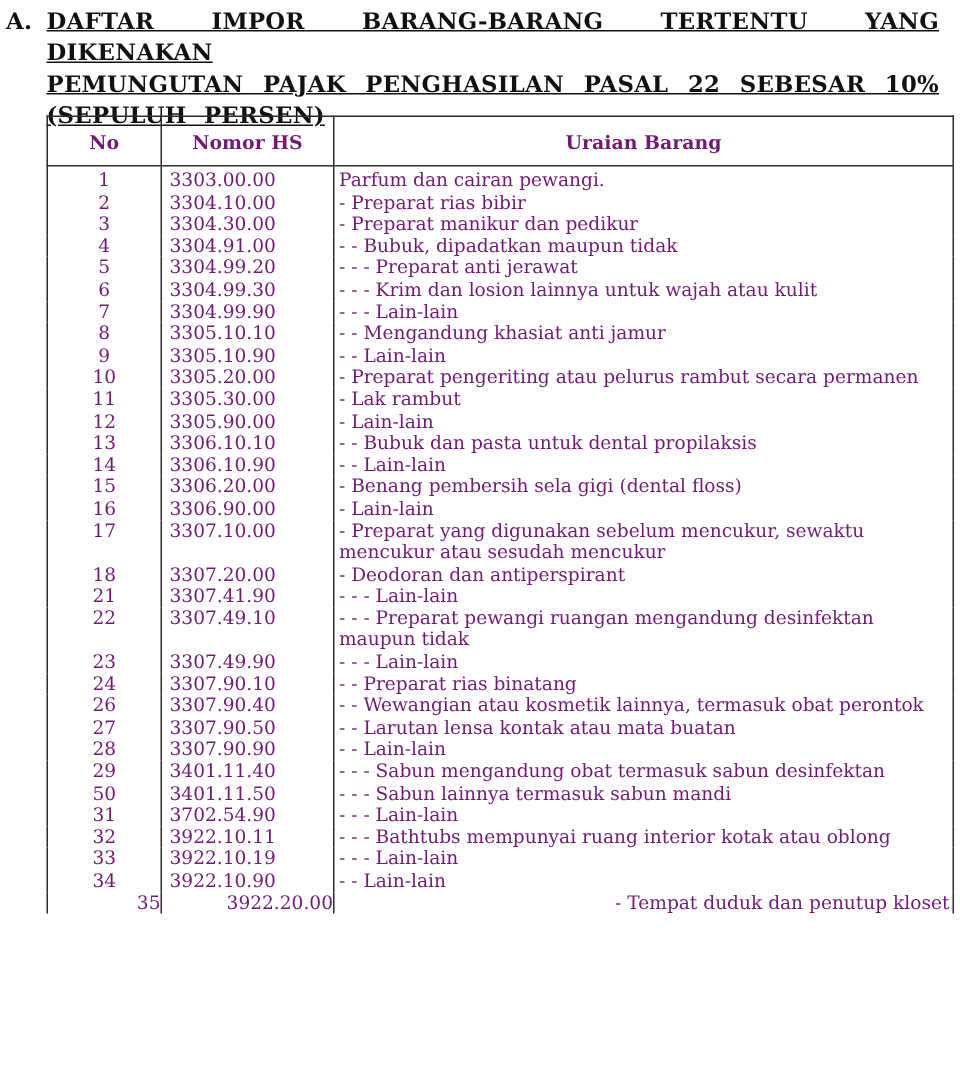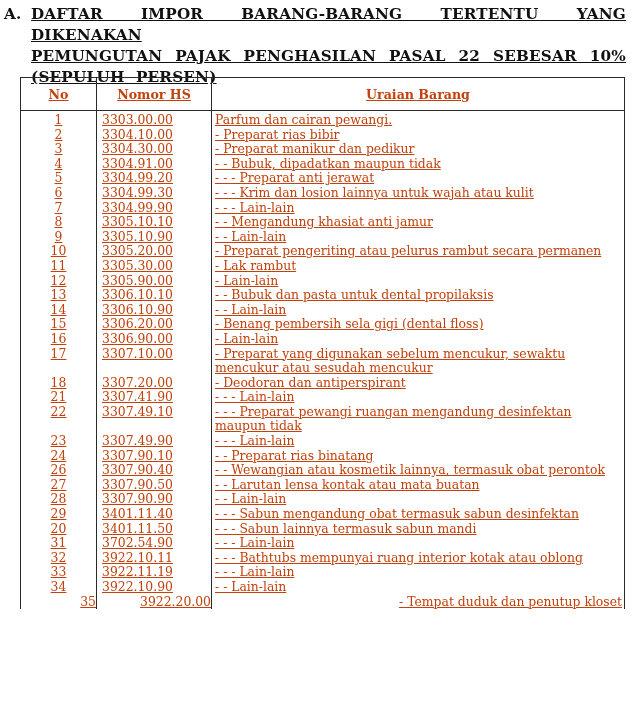--- a/index.html
+++ b/index.html
@@ -7,23 +7,23 @@
   .heading {
     position:absolute; left:4px; top:4px; width:622px;
     font-family:"DejaVu Serif", serif; font-weight:bold; font-size:15.2px;
     line-height:21px; letter-spacing:0.2px; color:#111;
   }
   .heading .marker { position:absolute; left:0; top:0; }
   .heading .text { margin-left:27px; text-align:justify; text-align-last:left; word-spacing:6px; }
   .heading .line { display:block; text-align:justify; text-align-last:justify;text-decoration:underline; }
   .heading .line.last { text-align-last:left; }
   table.hs {
-    position:absolute; left:20px; top:77px; width:604px;
+    position:absolute; left:31px; top:77px; width:604px;
     border-collapse:collapse; table-layout:fixed;
-    font-family:"DejaVu Serif", serif; font-size:12.4px; color:#c2410c;text-decoration:underline;
+    font-family:"DejaVu Serif", serif; font-size:12.4px; color:#701a75;
   }
   table.hs col.c-no { width:76px; }
   table.hs col.c-hs { width:115px; }
   table.hs col.c-desc { width:413px; }
   table.hs th {
     border:1px solid #2a2a2a; height:32px; font-weight:bold; font-size:12.6px;
     text-align:center; padding:0;
   }
   table.hs td {
     border-left:1px solid #2a2a2a; border-right:1px solid #2a2a2a;
@@ -185,37 +185,37 @@
         <td class="no">28</td>
         <td class="hscode">3307.90.90</td>
         <td class="desc">- - Lain-lain</td>
       </tr>
       <tr>
         <td class="no">29</td>
         <td class="hscode">3401.11.40</td>
         <td class="desc">- - - Sabun mengandung obat termasuk sabun desinfektan</td>
       </tr>
       <tr>
-        <td class="no">20</td>
+        <td class="no">50</td>
         <td class="hscode">3401.11.50</td>
         <td class="desc">- - - Sabun lainnya termasuk sabun mandi</td>
       </tr>
       <tr>
         <td class="no">31</td>
         <td class="hscode">3702.54.90</td>
         <td class="desc">- - - Lain-lain</td>
       </tr>
       <tr>
         <td class="no">32</td>
         <td class="hscode">3922.10.11</td>
         <td class="desc">- - - Bathtubs mempunyai ruang interior kotak atau oblong</td>
       </tr>
       <tr>
         <td class="no">33</td>
-        <td class="hscode">3922.11.19</td>
+        <td class="hscode">3922.10.19</td>
         <td class="desc">- - - Lain-lain</td>
       </tr>
       <tr>
         <td class="no">34</td>
         <td class="hscode">3922.10.90</td>
         <td class="desc">- - Lain-lain</td>
       </tr>
       <tr class=" lastrow">
         <td class="no">35</td>
         <td class="hscode">3922.20.00</td>

